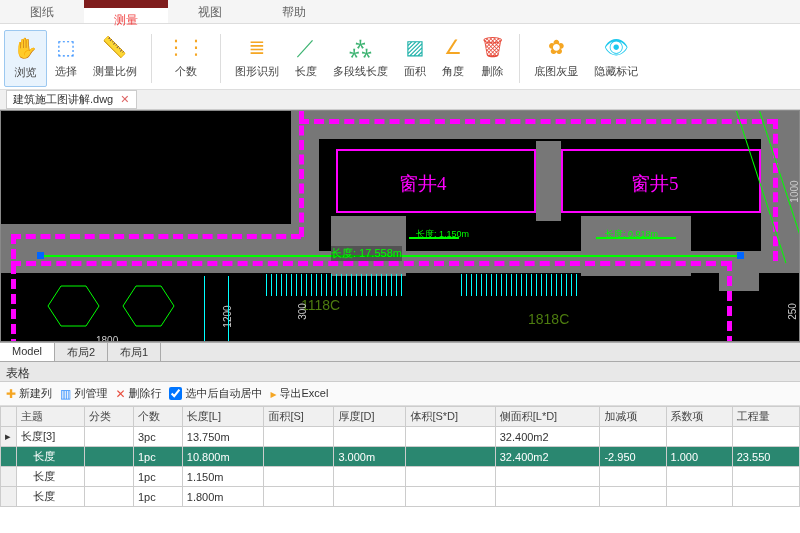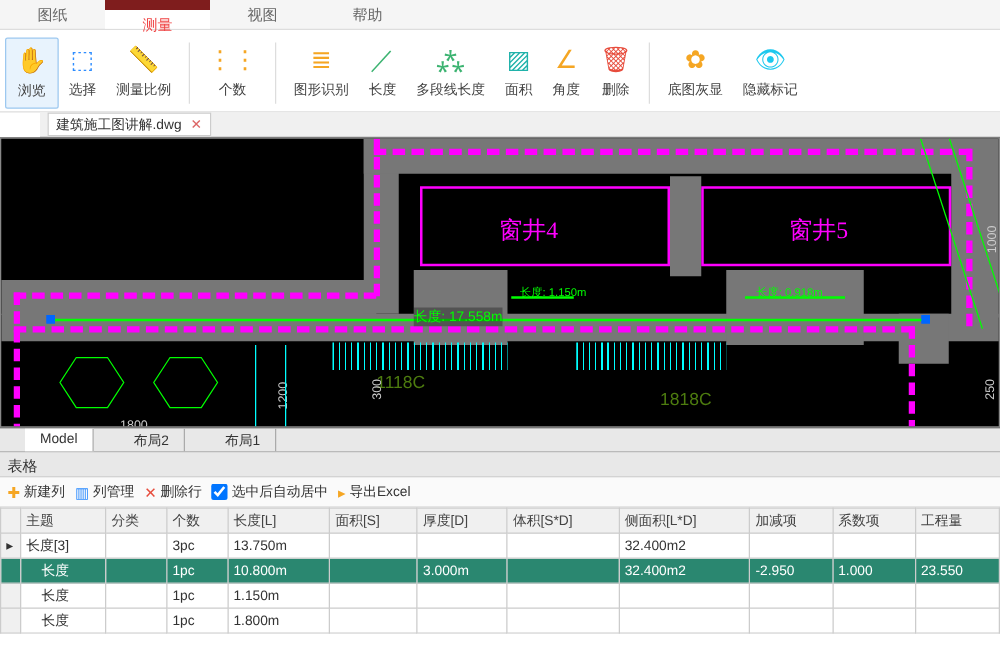--- a/index.html
+++ b/index.html
@@ -5,26 +5,26 @@
 * { box-sizing: border-box; margin: 0; padding: 0; }
 body { font-family: "Microsoft YaHei", Arial, sans-serif; font-size: 12px; color: #333; background: #fff; width: 800px; }
 .menu-tabs { display: flex; border-bottom: 1px solid #ddd; background: #f5f5f5; height: 24px; }
 .menu-tab { padding: 4px 30px; color: #666; cursor: pointer; }
 .menu-tab.active { background: #fff; color: #ef4444; border-top: 8px solid #7f1d1d; }
 .toolbar { display: flex; padding: 6px 4px 2px; border-bottom: 1px solid #ddd; background: #fff; height: 66px; }
 .tool-btn { display: flex; flex-direction: column; align-items: center; padding: 2px 8px; cursor: pointer; min-width: 36px; }
 .tool-btn.active { border: 1px solid #9cc8f0; background: #e8f3fd; border-radius: 2px; }
 .tool-icon { height: 30px; display: flex; align-items: center; justify-content: center; font-size: 20px; }
 .tool-label { font-size: 11px; color: #444; margin-top: 2px; }
-.file-tab-bar { background: #f0f0f0; border-bottom: 1px solid #ccc; padding: 2px 6px; height: 20px; display: flex; align-items: center; margin-left: 32px; }
+.file-tab-bar { background: #f0f0f0; border-bottom: 1px solid #ccc; padding: 2px 6px; height: 20px; display: flex; align-items: center; }
 .file-tab { font-size: 11px; color: #333; background: #fff; padding: 1px 6px; border: 1px solid #ccc; }
 .file-close { color: #d66; margin-left: 4px; }
 .canvas { background: #000; height: 232px; position: relative; overflow: hidden; border: 1px solid #888; }
 .layout-tabs { display: flex; background: #e8e8e8; height: 20px; border-top: 1px solid #aaa; border-bottom: 1px solid #aaa; }
-.layout-tab { padding: 2px 12px; font-size: 11px; border-right: 1px solid #aaa; cursor: pointer; margin-left: 20px; }
+.layout-tab { padding: 2px 12px; font-size: 11px; border-right: 1px solid #aaa; cursor: pointer; }
 .layout-tab.active { background: #fff; }
 .panel-header { background: #e8e8e8; padding: 3px 6px; font-size: 12px; border-bottom: 1px solid #ccc; height: 20px; }
 .table-toolbar { display: flex; align-items: center; padding: 3px 6px; gap: 8px; border-bottom: 1px solid #ddd; height: 24px; background: #fafafa; }
 .tbtn { font-size: 11px; color: #333; cursor: pointer; display: flex; align-items: center; gap: 3px; }
 .tbtn .ico { font-size: 12px; }
 .grid { width: 100%; border-collapse: collapse; font-size: 11px; }
 .grid th, .grid td { border: 1px solid #ccc; padding: 2px 4px; height: 18px; text-align: left; background: #fff; }
 .grid th { background: #f0f0f0; color: #444; font-weight: normal; text-align: left; }
 .grid tr.hl td { background: #2a8770; color: #fff; }
 .grid td.idx { background: #f0f0f0; width: 16px; }

